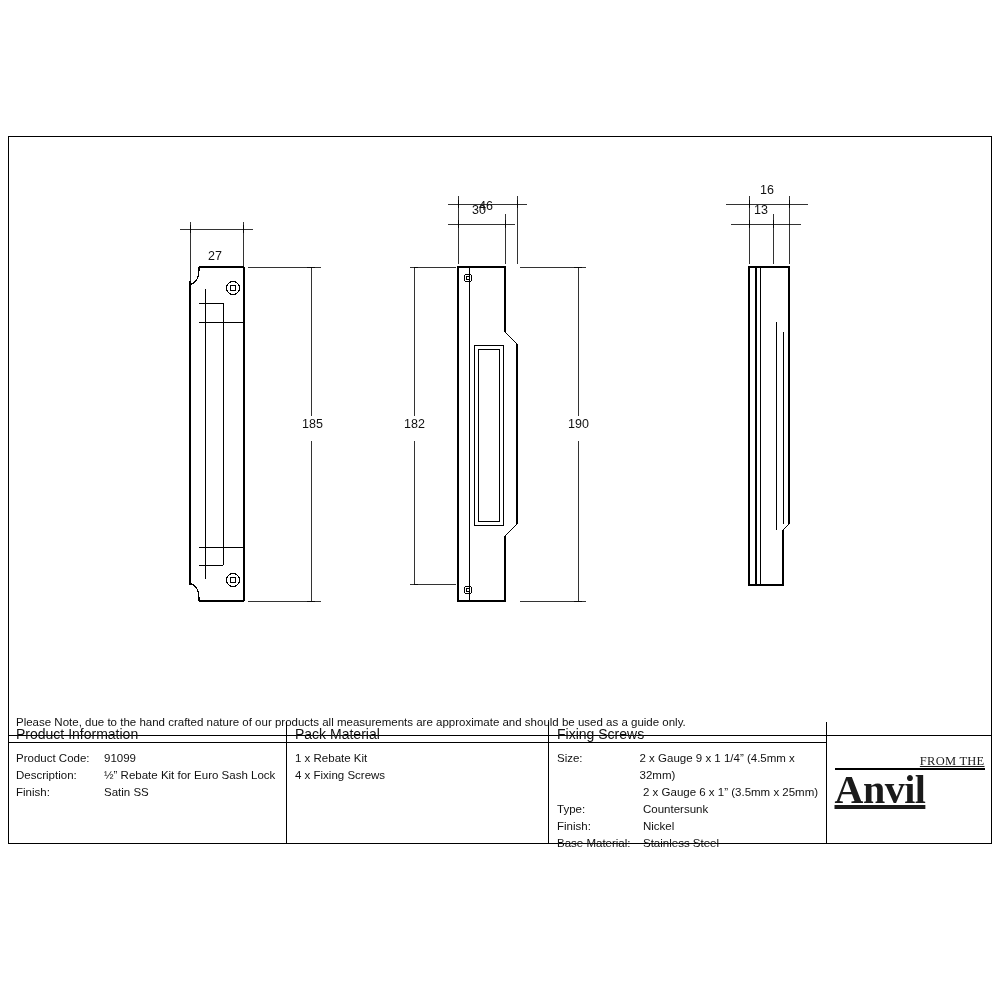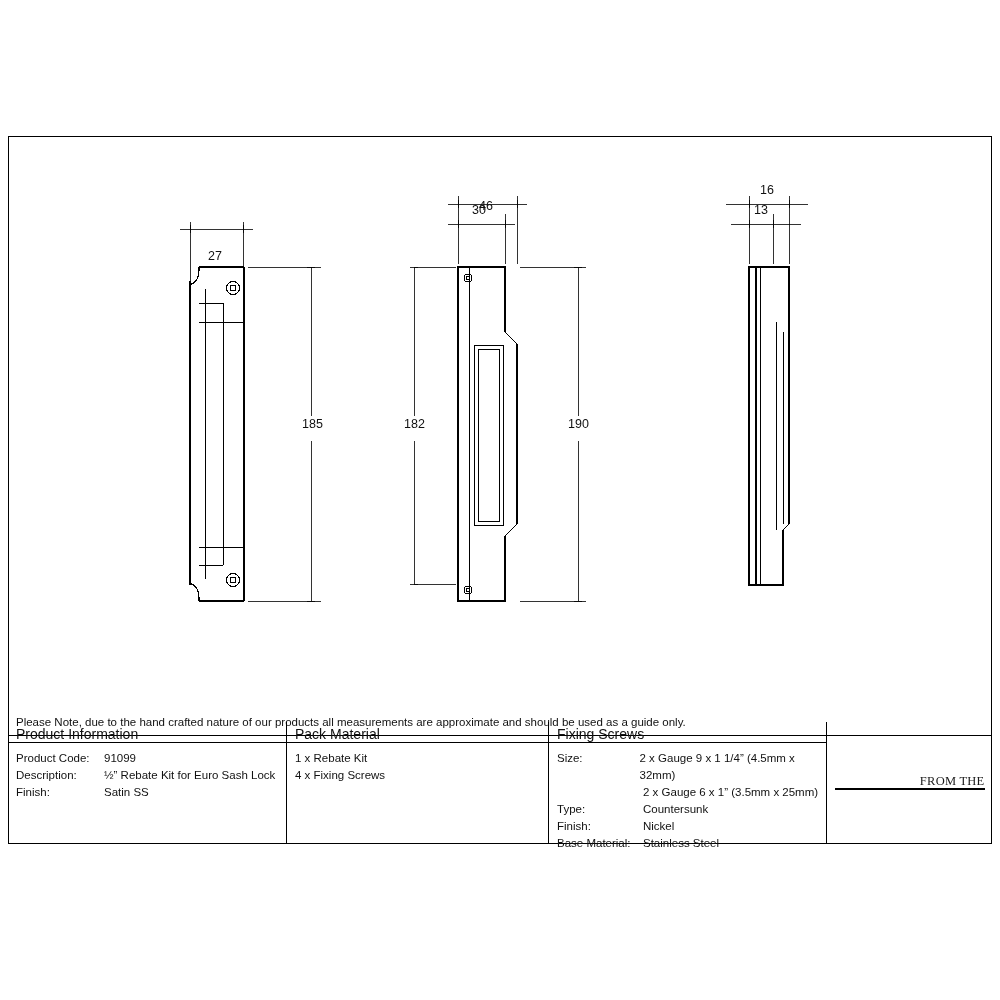--- a/index.html
+++ b/index.html
@@ -122,21 +122,21 @@
     letter-spacing: -0.5px;
     line-height: 40px;
     position: relative;
   }
   .logo-rule {
     width: 150px;
     height: 2px;
     background: #000;
     margin-top: 1px;
   }
-  .logo-wrap { position: relative; width: 150px; text-align: left; }
+  .logo-wrap { position: relative; width: 150px; text-align: left; text-decoration: underline; }
 
   
   .dim {
     position: absolute;
     font-size: 12.5px;
     color: #111;
     font-family: "Liberation Sans", sans-serif;
   }
   svg { display: block; }
 </style>
@@ -362,18 +362,19 @@
           <span class="v">Stainless Steel</span>
         </div>
       </div>
     </div>
 
     <div class="col c4">
       <div class="logo">
         <div class="logo-wrap">
           <div class="logo-top">FROM THE</div>
           <div class="logo-rule"></div>
+          <div class="logo-main">Anvil</div>
         </div>
       </div>
     </div>
 
   </div>
 </div>
 
 </body></html>

